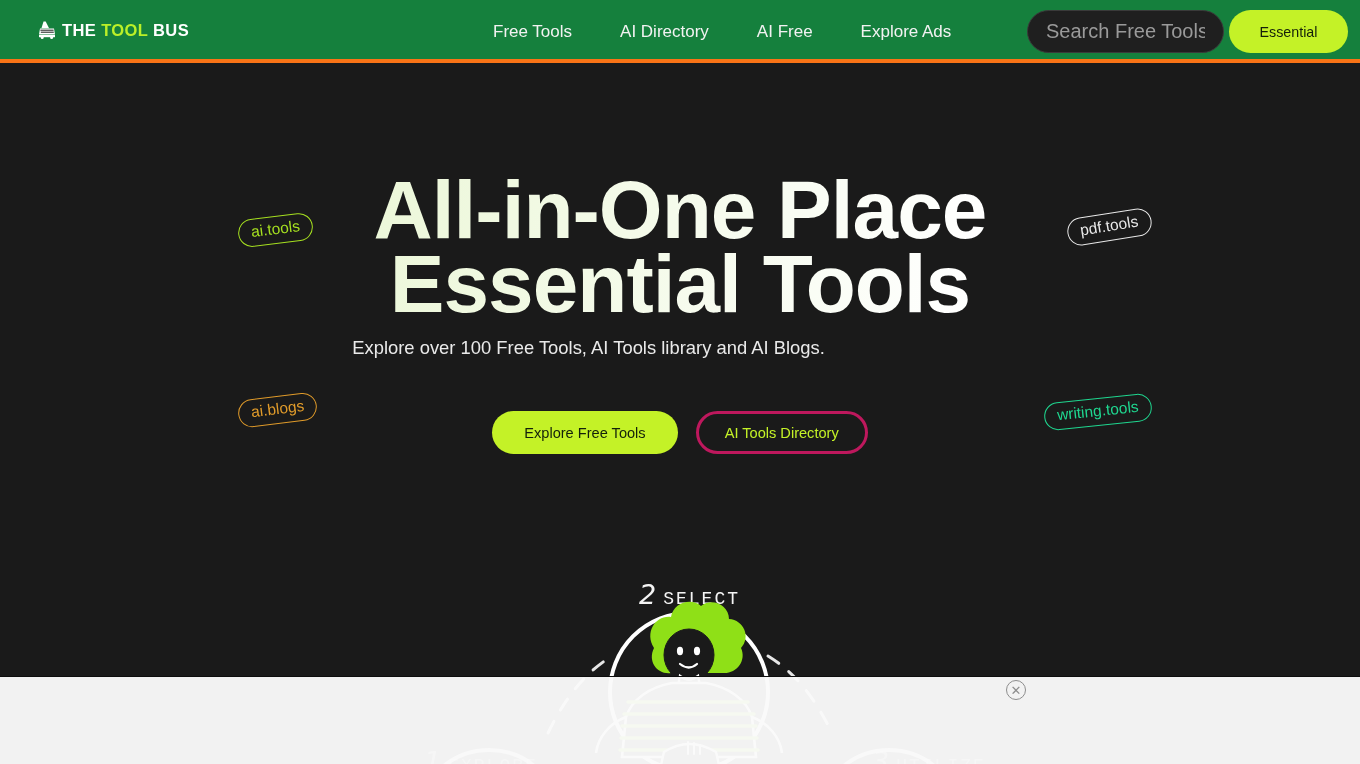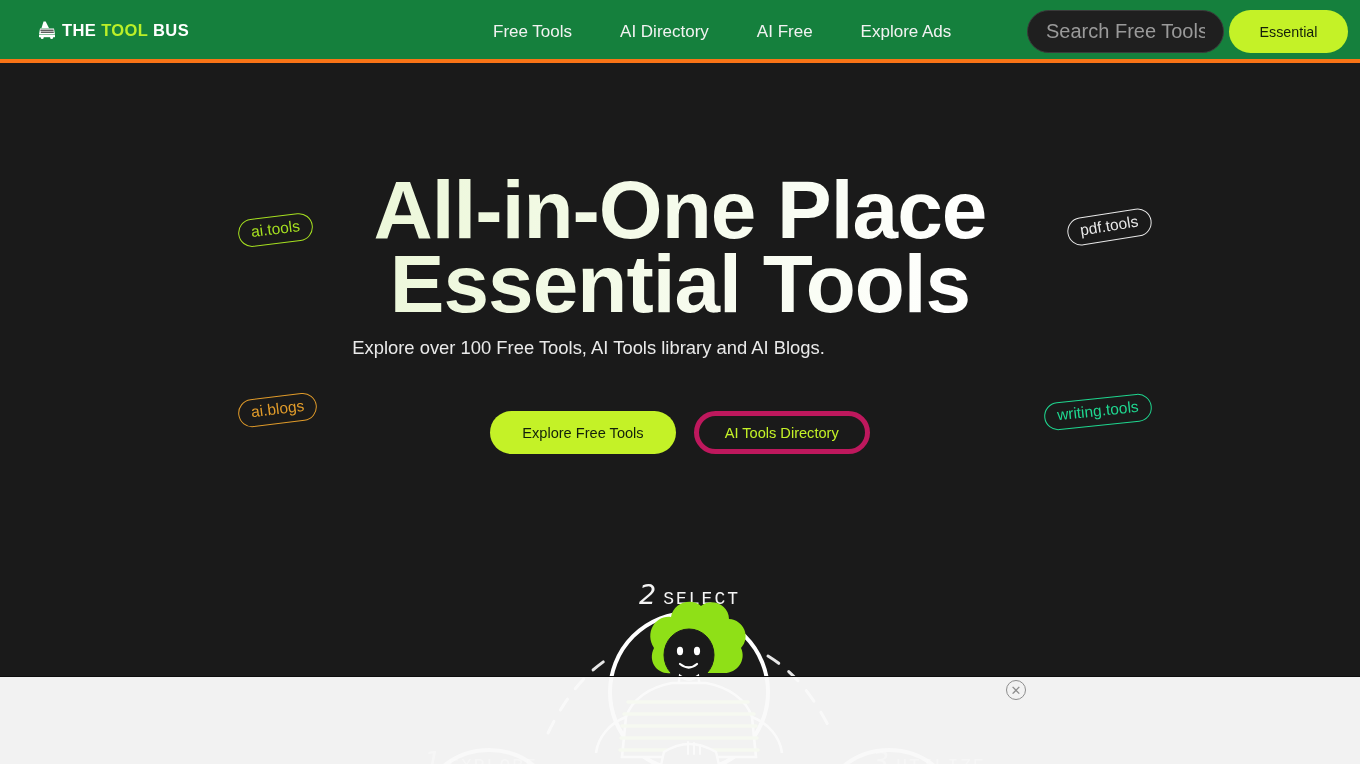--- a/index.html
+++ b/index.html
@@ -71,21 +71,21 @@
     position:absolute; top:348px; left:0; width:1360px;
     display:flex; justify-content:center; align-items:center; gap:18px;
   }
   #cta-primary {
     height:43px; padding:4px 32px; border:none; border-radius:22px;
     background:#c4f227; color:#13210b;
     font-size:14.6px; font-family:"Liberation Sans", sans-serif; cursor:pointer;
   }
   #cta-secondary {
     height:43px; padding:0 26px; border-radius:22px;
-    background:transparent; border:5px solid #be185d; color:#c4f227;
+    background:transparent; border:3px solid #be185d; color:#c4f227;
     font-size:14.6px; font-family:"Liberation Sans", sans-serif; cursor:pointer;
   }
 
   
   .badge {
     position:absolute; border:1.6px solid currentColor; border-radius:16px;
     padding:3px 12px 5px; font-size:15.5px; line-height:18px;
     white-space:nowrap; font-family:"Liberation Sans", sans-serif;
   }
   #badge-ai-tools      { left:238px;  top:153px; color:#a6e020; transform:rotate(-7deg); }

